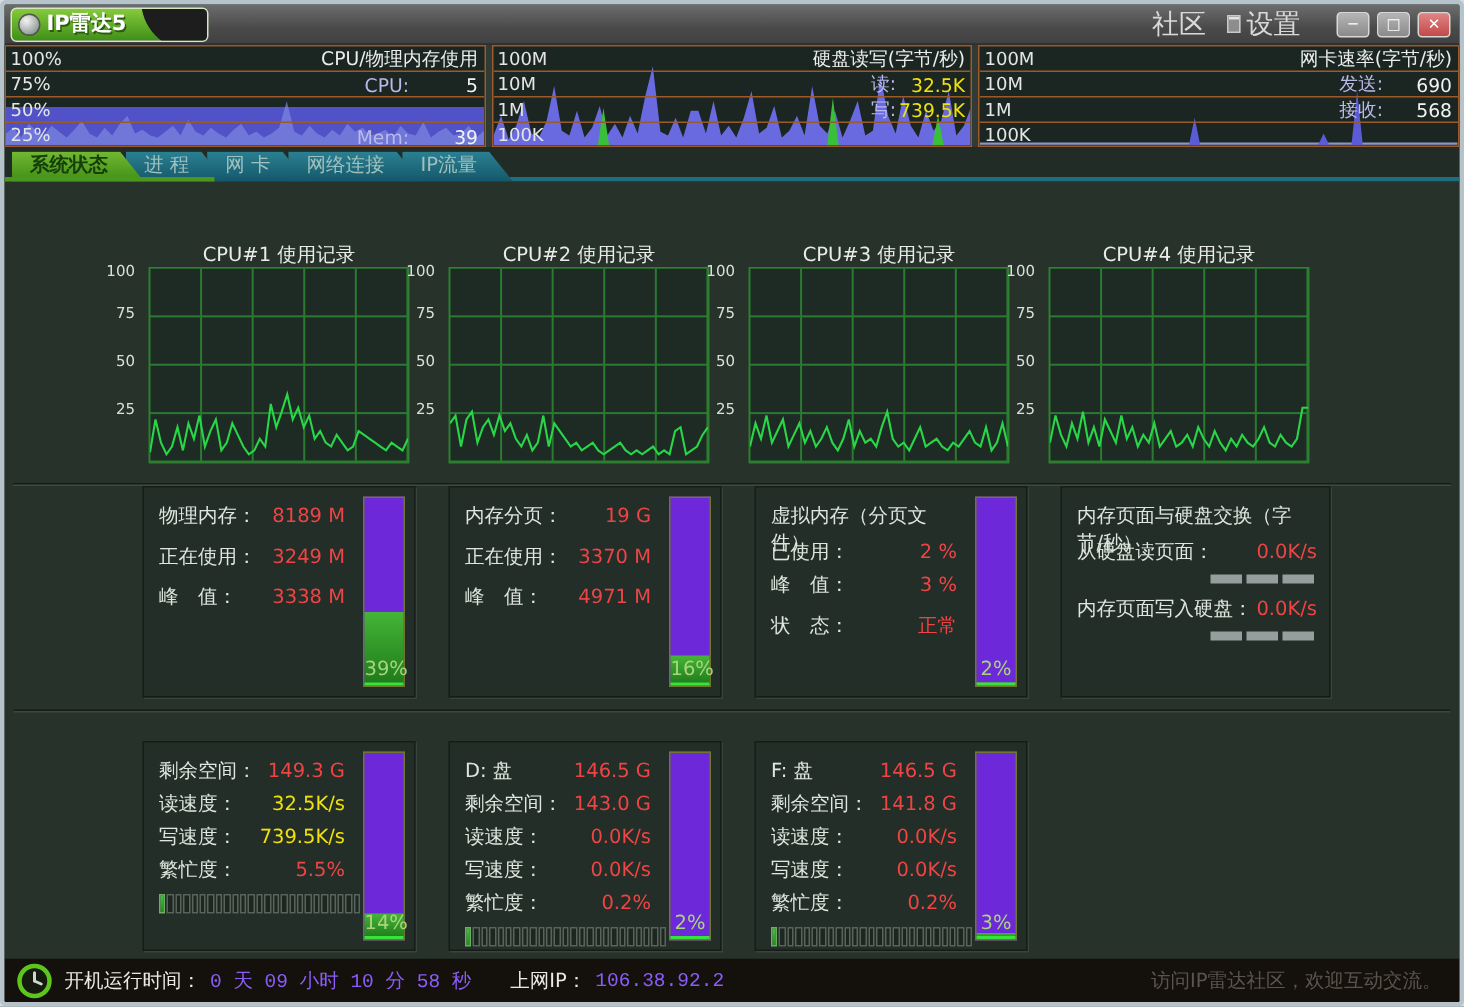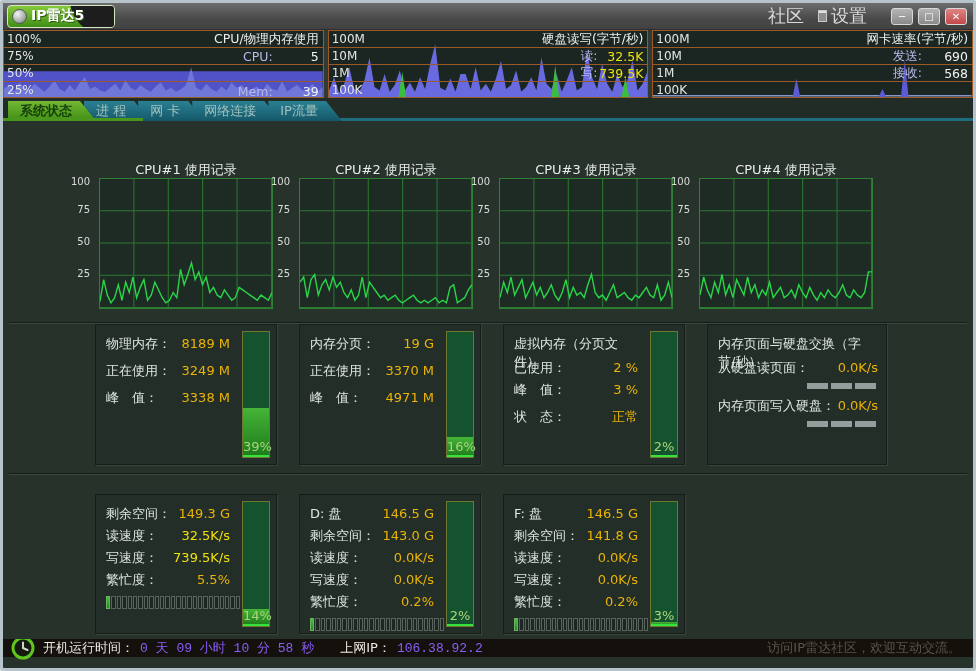--- a/index.html
+++ b/index.html
@@ -1,21 +1,21 @@
 <!DOCTYPE html>
 <html><head>
 <meta charset="utf-8">
 <style>
   html,body{margin:0;padding:0;background:#d8dde0;font-family:"DejaVu Sans",sans-serif;}
   *{box-sizing:border-box;}
   .window{position:relative;width:976px;height:671px;background:#27322b;border:3px solid #b7c3ca;border-radius:4px;overflow:hidden;}
 
   
   .titlebar{height:27px;background:linear-gradient(#6d6d6d,#4a4a4a 60%,#414141);display:flex;align-items:center;position:relative;border-bottom:1px solid #2e2e2e;}
-  .logo{position:relative;margin-left:4px;height:23px;width:108px;background:linear-gradient(#86c93c,#3f8f17);border:1px solid #d6e8c2;border-radius:4px;display:flex;align-items:center;padding-left:4px;overflow:hidden;}
+  .logo{position:relative;margin-left:4px;height:23px;width:132px;background:linear-gradient(#86c93c,#3f8f17);border:1px solid #d6e8c2;border-radius:4px;display:flex;align-items:center;padding-left:4px;overflow:hidden;}
   .logo-swoosh{position:absolute;right:-14px;top:-6px;width:58px;height:34px;background:#1d1d1d;border-radius:0 0 0 38px;}
   .logo-globe{width:15px;height:15px;border-radius:50%;background:radial-gradient(circle at 35% 30%,#f2f4f2,#9aa2a0 70%,#6d7472);border:1px solid #50564f;position:relative;flex:none;}
   .logo-text{color:#fff;font-weight:bold;font-size:14px;margin-left:4px;text-shadow:1px 1px 0 #2c5a10;position:relative;z-index:2;}
   .tb-right{margin-left:auto;display:flex;align-items:center;gap:14px;padding-right:6px;}
   .tb-link{color:#d9d9d9;font-size:18px;display:flex;align-items:center;gap:4px;cursor:default;}
   .settings-glyph{width:9px;height:12px;border:1px solid #c9c9c9;background:#8d8d8d;box-shadow:inset 0 2px 0 #e2e2e2;}
   .winbtns{display:flex;gap:5px;margin-left:10px;}
   .winbtn{width:22px;height:17px;border-radius:3px;border:1px solid #d8d8d8;background:linear-gradient(#b5b5b5,#8a8a8a);color:#fff;font-size:10px;line-height:15px;text-align:center;font-weight:bold;}
   .winbtn.close{background:linear-gradient(#e08484,#c14a4a);}
 
@@ -63,38 +63,38 @@
   .disk-row{margin-top:19px;}
   .panel{width:182px;background:#232e28;border:1px solid #161d19;box-shadow:1px 1px 0 rgba(130,150,135,.18);position:relative;padding:10px 8px 8px 10px;}
   .panel.mem{height:141px;}
   .panel.disk{height:140px;}
   .panel.wide{width:180px;}
   .p-body{margin-right:38px;}
   .p-body.full{margin-right:0;}
   .p-row{display:flex;align-items:baseline;font-size:13px;height:27px;color:#dfe5df;}
   .p-row.slim{height:22px;}
   .p-label{white-space:nowrap;}
-  .p-value{margin-left:auto;text-align:right;color:#eab308;white-space:nowrap;}
+  .p-value{margin-left:auto;text-align:right;color:#ef4444;white-space:nowrap;}
   .p-value.yellow{color:#f0e10a;}
   .p-title{font-size:13px;color:#dfe5df;height:24px;}
 
-  .meter{position:absolute;top:6px;bottom:6px;right:6px;width:28px;background:#14532d;border:1px solid #6f7630;}
+  .meter{position:absolute;top:6px;bottom:6px;right:6px;width:28px;background:#6d28d9;border:1px solid #6f7630;}
   .meter-fill{position:absolute;left:0;right:0;bottom:0;background:linear-gradient(#45b437,#1d7a1a);}
   .meter-fill::after{content:"";position:absolute;left:0;right:0;bottom:0;height:2px;background:#38e23c;}
   .meter-label{position:absolute;left:0;right:0;bottom:3px;text-align:center;color:#a9d47c;font-size:13px;z-index:2;}
 
   .busybar{display:flex;gap:1px;width:134px;height:13px;margin-top:3px;}
   .busyseg{flex:1 1 0;border:1px solid #59625b;background:#1d2721;}
   .busyseg.lit{background:linear-gradient(#3ec63e,#1e8a1e);border-color:#6fae62;}
 
   .minibar{display:flex;gap:3px;justify-content:flex-end;margin:2px 2px 8px 0;}
   .minibar span{width:21px;height:6px;background:#969d9d;}
 
   
-  .statusbar{height:18px;background:#14110d;display:flex;align-items:center;padding:0 12px 0 8px;color:#ece8e2;font-size:13px;}
+  .statusbar{height:29px;background:#14110d;display:flex;align-items:center;padding:0 12px 0 8px;color:#ece8e2;font-size:13px;}
   .clock-icon{flex:none;margin-right:8px;}
   .sb-label{margin-right:6px;}
   .sb-val{color:#8b5cf6;font-family:Liberation Mono, monospace;}
   .sb-gap{width:26px;}
   .sb-right{margin-left:auto;color:#5c544a;}
 </style>
 </head>
 <body>
 
 <div class="window">

